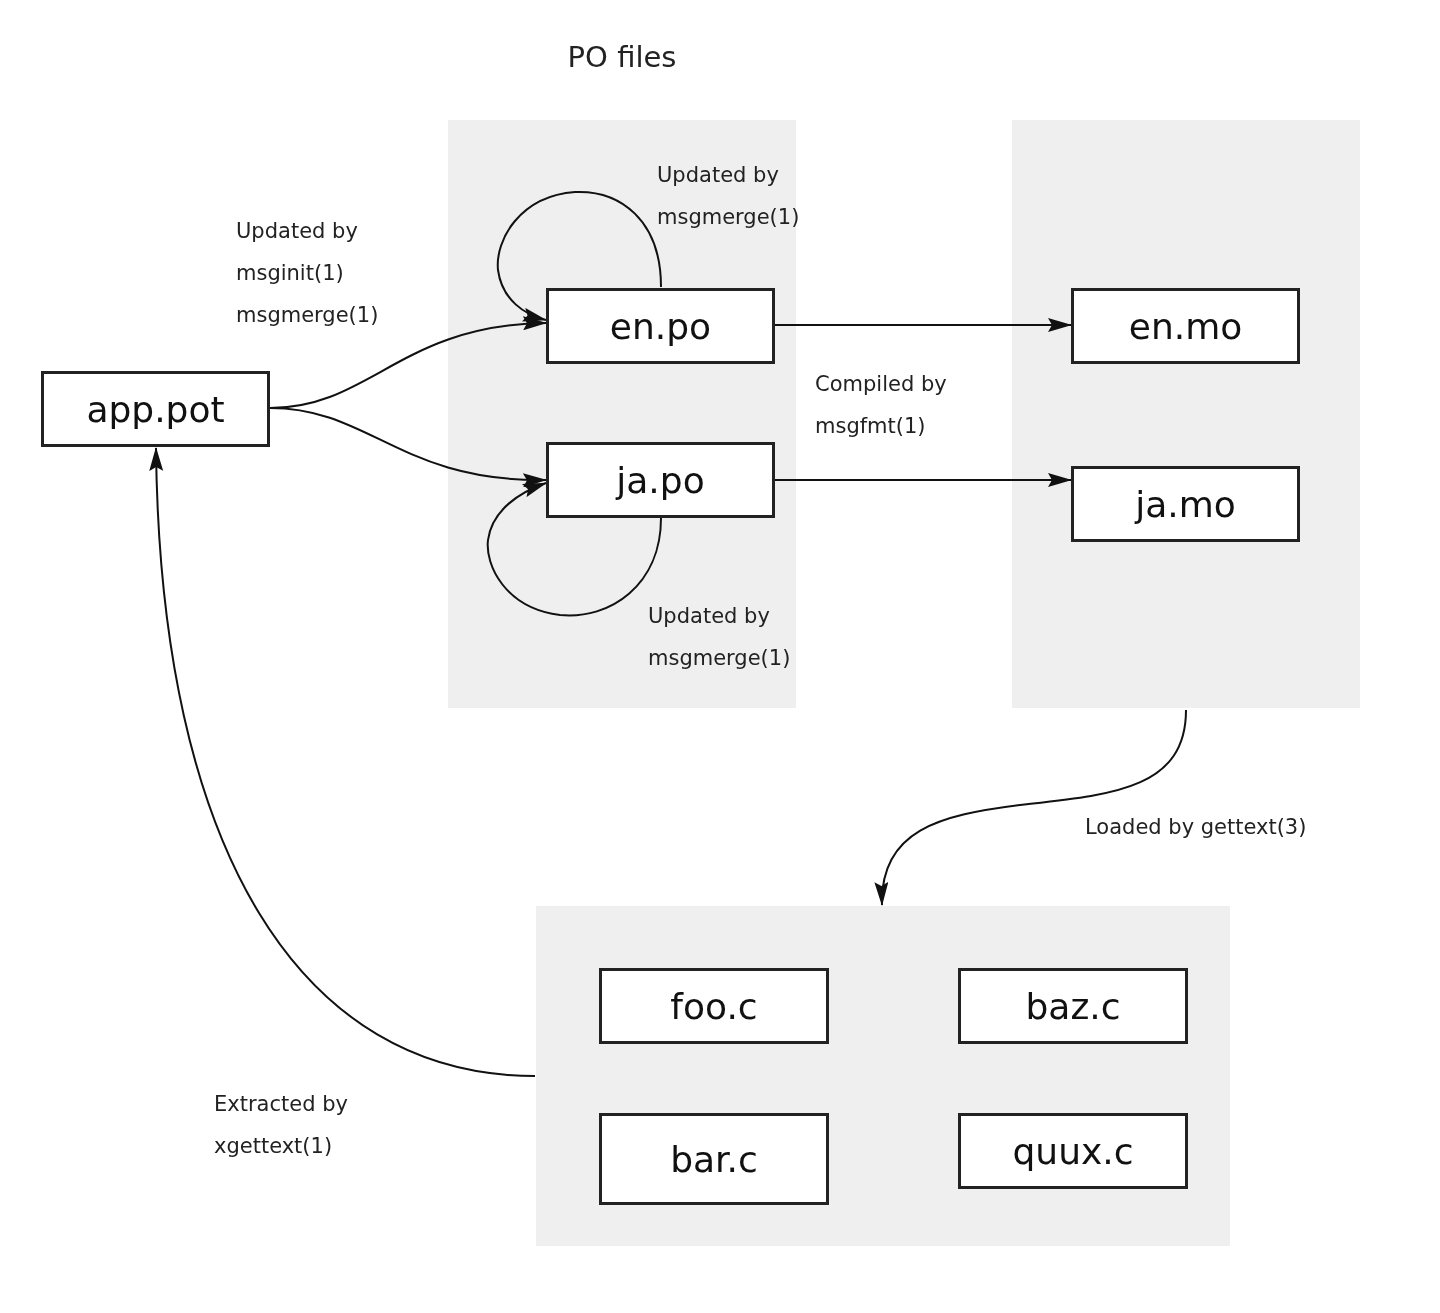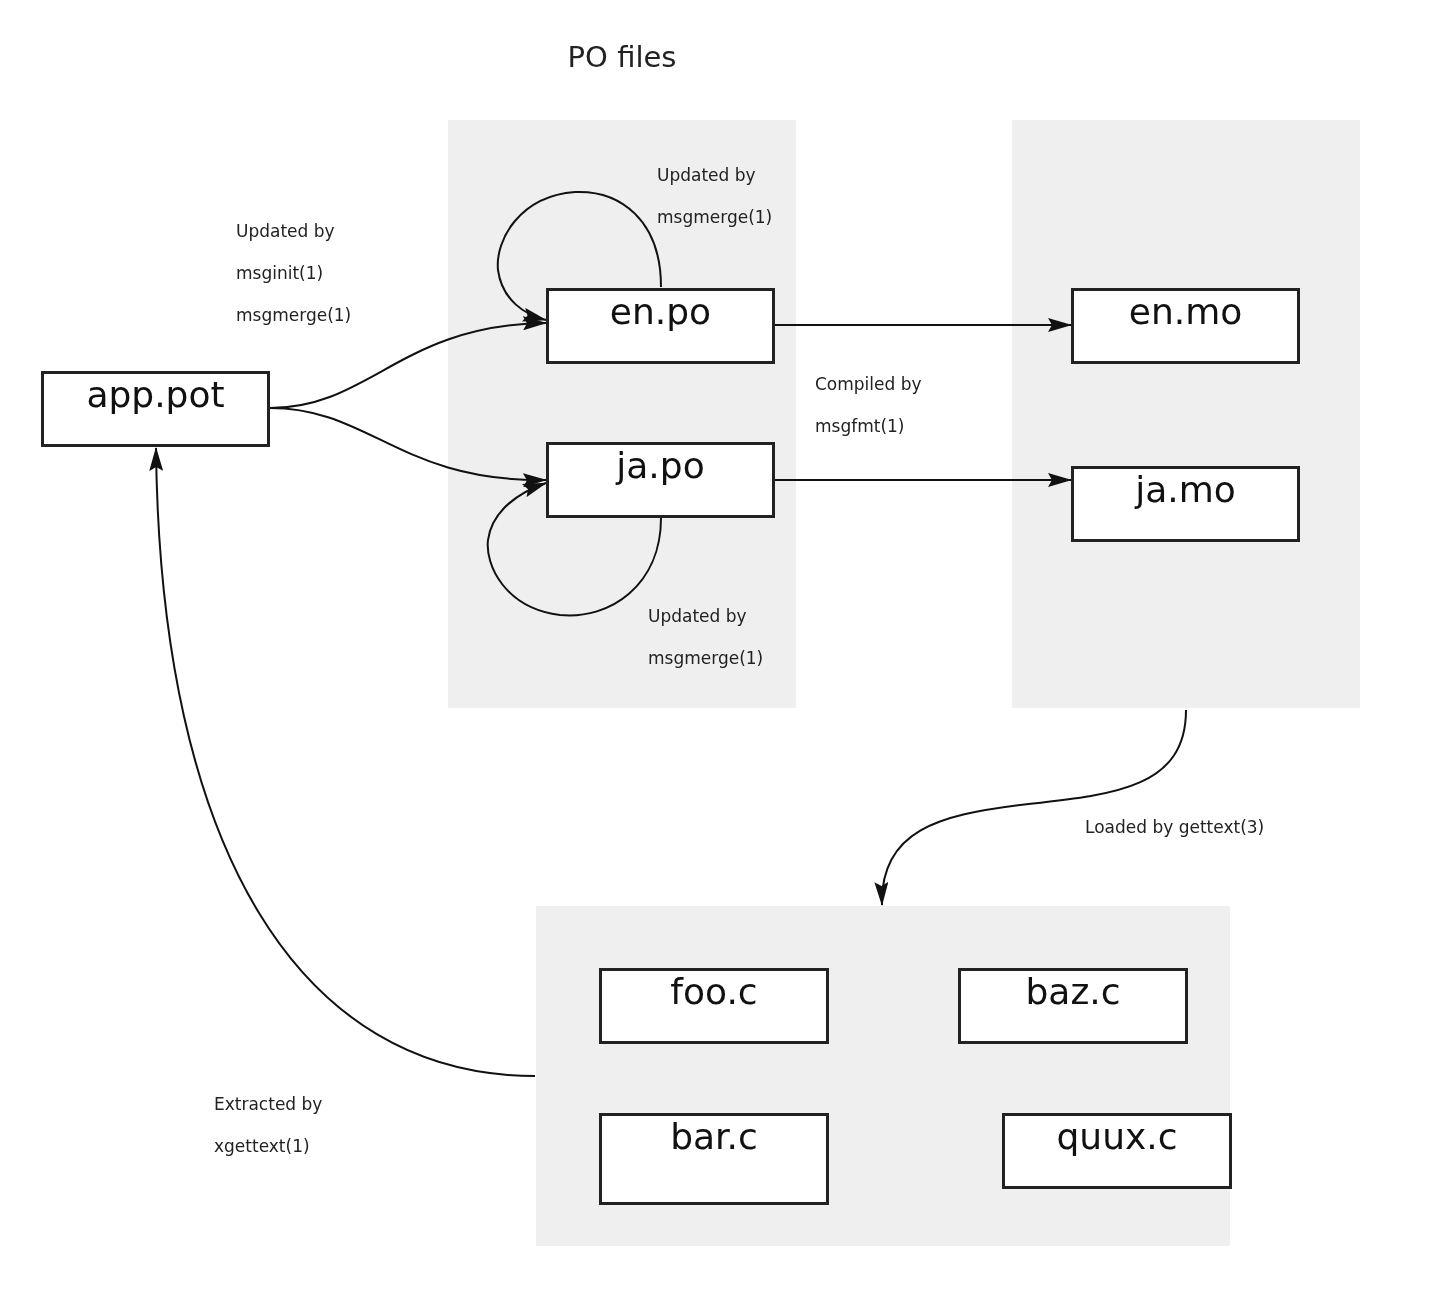--- a/index.html
+++ b/index.html
@@ -1,22 +1,22 @@
 <!DOCTYPE html>
 <html><head>
   <meta charset="utf-8">
   <style>
     html, body { margin: 0; padding: 0; background: #ffffff; }
     body { width: 1440px; height: 1313px; position: relative; overflow: hidden;
            font-family: "DejaVu Sans", sans-serif; color: #222222; }
     .group-bg { position: absolute; background: #efefef; }
     .group-title { position: absolute; text-align: center; font-size: 29px; line-height: 42px; color: #222; }
     .node { position: absolute; box-sizing: border-box; background: #ffffff; border: 3px solid #222222;
-            display: flex; justify-content: center; font-size: 36px; color: #111; }
-    .label { position: absolute; font-size: 17px; line-height: 42px; color: #222; white-space: nowrap; }
+            display: flex; align-items: center; justify-content: center; font-size: 36px; color: #111; }
+    .label { position: absolute; font-size: 21px; line-height: 42px; color: #222; white-space: nowrap; }
     svg.edges { position: absolute; left: 0; top: 0; width: 1440px; height: 1313px; pointer-events: none; }
     .edge { fill: none; stroke: #111; stroke-width: 2; }
   </style>
 </head>
 <body>
 
 <div class="group-bg" style="left:448px; top:120px; width:348px; height:588px;"></div>
 <div class="group-bg" style="left:1012px; top:120px; width:348px; height:588px;"></div>
 <div class="group-bg" style="left:536px; top:906px; width:694px; height:340px;"></div>
 
@@ -70,21 +70,21 @@
 </div>
 <div class="node" style="left:599px; top:968px; width:230px; height:76px;">
   <span>foo.c</span>
 </div>
 <div class="node" style="left:958px; top:968px; width:230px; height:76px;">
   <span>baz.c</span>
 </div>
 <div class="node" style="left:599px; top:1113px; width:230px; height:92px;">
   <span>bar.c</span>
 </div>
-<div class="node" style="left:958px; top:1113px; width:230px; height:76px;margin-left:44px;">
+<div class="node" style="left:958px; top:1113px; width:230px; height:76px;">
   <span>quux.c</span>
 </div>
 
 <div class="label" style="left:236px; top:210px;">
   <div>Updated by</div>
   <div>msginit(1)</div>
   <div>msgmerge(1)</div>
 </div>
 <div class="label" style="left:657px; top:154px;">
   <div>Updated by</div>

